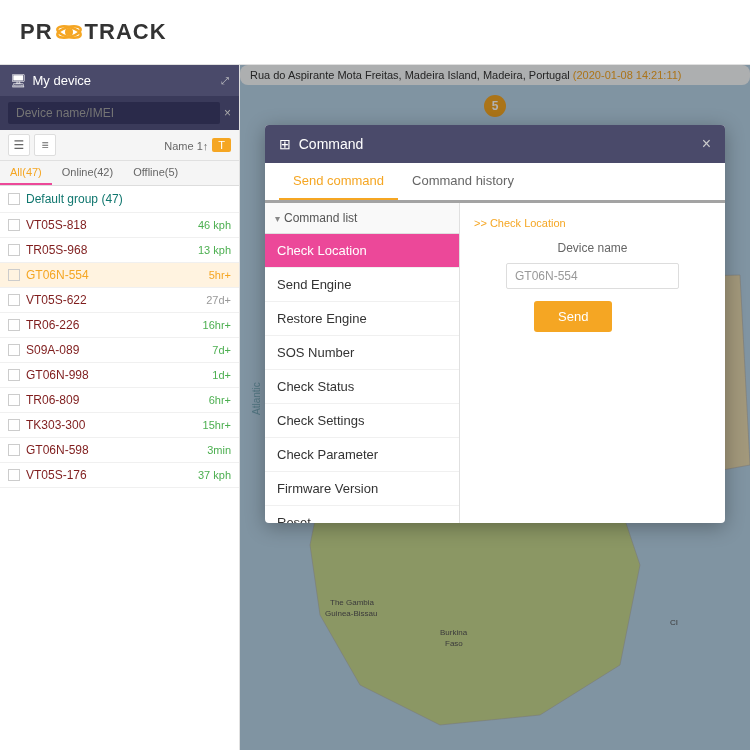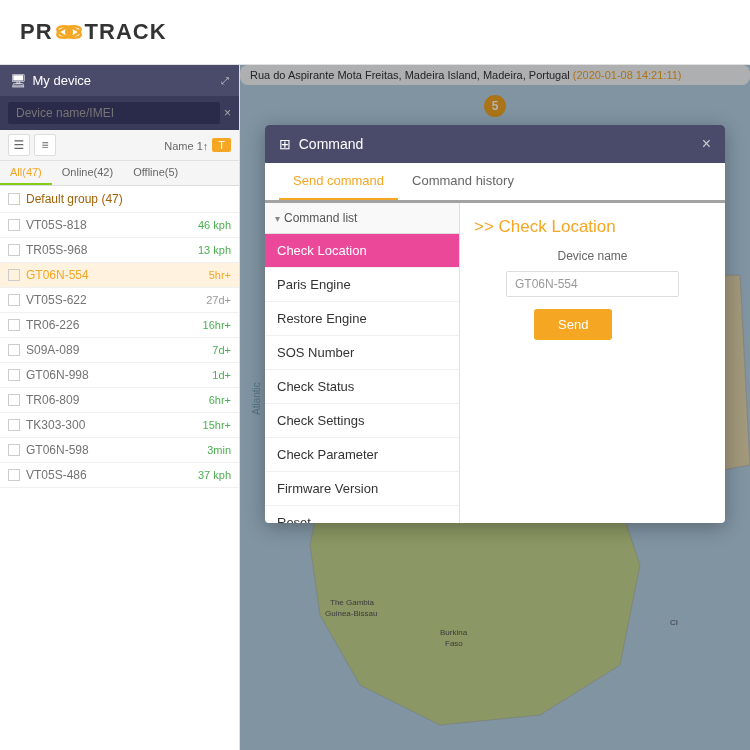--- a/index.html
+++ b/index.html
@@ -140,53 +140,53 @@
       border-bottom: 1px solid #ddd;
     }
     .tab-item {
       padding: 5px 10px;
       font-size: 11px;
       cursor: pointer;
       color: #666;
     }
     .tab-item.active {
       color: #f5a623;
-      border-bottom: 2px solid #84cc16;
+      border-bottom: 2px solid #ec4899;
     }
     .device-list {
       overflow-y: auto;
       flex: 1;
     }
     .device-group-row {
       display: flex;
       align-items: center;
       padding: 6px 8px;
       font-size: 12px;
-      color: #a16207;
+      color: #0f766e;
       border-bottom: 1px solid #f0f0f0;
     }
     .device-row {
       display: flex;
       align-items: center;
       padding: 5px 8px;
       font-size: 12px;
       border-bottom: 1px solid #f0f0f0;
       cursor: pointer;
     }
     .device-row.selected { background: #fff3e0; }
     .device-checkbox {
       width: 12px;
       height: 12px;
       border: 1px solid #ccc;
       margin-right: 6px;
       flex-shrink: 0;
     }
     .device-name {
       flex: 1;
-      color: #737373;
+      color: #7f1d1d;
       font-size: 12px;
     }
     .device-name.orange { color: #f5a623; }
     .device-status {
       font-size: 11px;
       color: #4caf50;
     }
     .device-status.gray { color: #999; margin-left: 42px; }
     .device-status.orange { color: #f5a623; }
 
@@ -331,21 +331,21 @@
     }
     .detail-panel {
       flex: 1;
       padding: 14px;
       display: flex;
       flex-direction: column;
       gap: 12px;
     }
     .check-location-link {
       color: #f5a623;
-      font-size: 17px;
+      font-size: 11px;
       cursor: pointer;
       text-decoration: none;
     }
     .detail-row {
       display: flex;
       align-items: center;
       gap: 8px;
       flex-direction: column;
     }
     .detail-label {
@@ -471,21 +471,21 @@
       <span class="device-name">TK303-300</span>
       <span class="device-status green">15hr+</span>
     </div>
           <div class="device-row">
       <span class="device-checkbox"></span>
       <span class="device-name">GT06N-598</span>
       <span class="device-status green">3min</span>
     </div>
           <div class="device-row">
       <span class="device-checkbox"></span>
-      <span class="device-name">VT05S-486</span>
+      <span class="device-name">VT05S-176</span>
       <span class="device-status green">37 kph</span>
     </div>
         </div>
     </div>
   </div>
 
   <div class="map-area">
     <div class="map-address-bar">
       <span>Rua do Aspirante Mota Freitas, Madeira Island, Madeira, Portugal</span>
       <span class="map-address-time">(2020-01-08 14:21:11)</span>
@@ -536,21 +536,21 @@
           <div class="modal-tab">Command history</div>
         </div>
         <div class="modal-body">
           <div class="command-panel">
             <div class="command-section-header">
               <span class="chevron-icon">▾</span>
               <span>Command list</span>
             </div>
             <div id="command-list-container">
                 <div class="command-item selected">Check Location</div>
-                <div class="command-item">Paris Engine</div>
+                <div class="command-item">Send Engine</div>
                 <div class="command-item">Restore Engine</div>
                 <div class="command-item">SOS Number</div>
                 <div class="command-item">Check Status</div>
                 <div class="command-item">Check Settings</div>
                 <div class="command-item">Check Parameter</div>
                 <div class="command-item">Firmware Version</div>
                 <div class="command-item">Reset</div>
               </div>
           </div>
           <div class="detail-panel">

